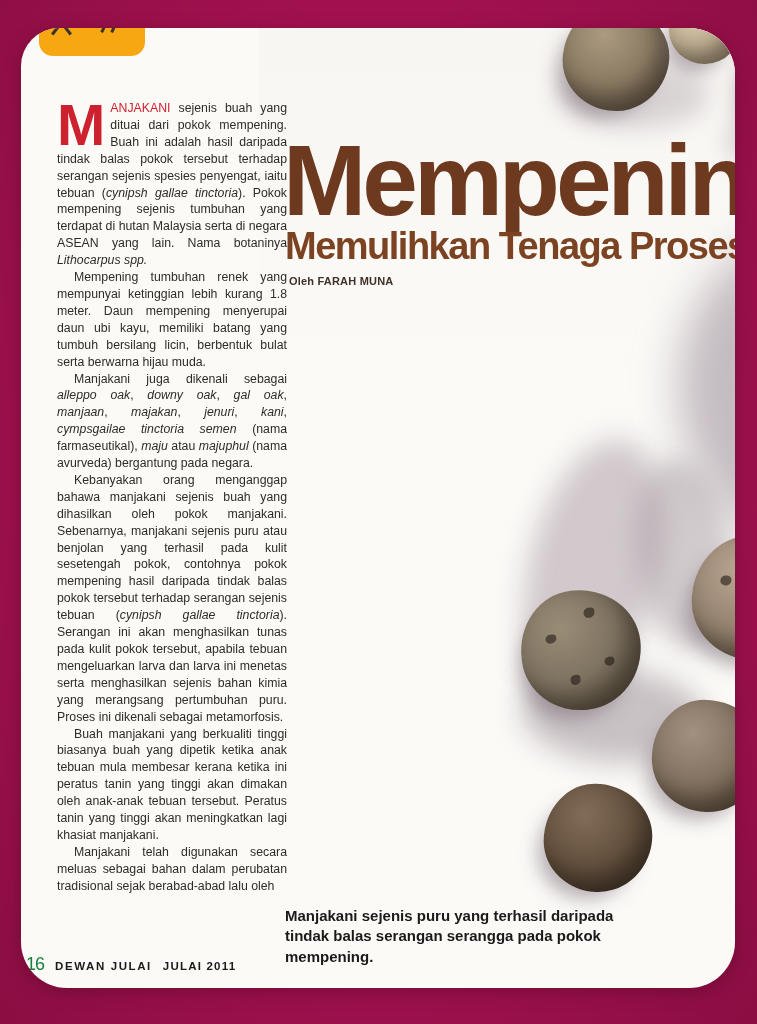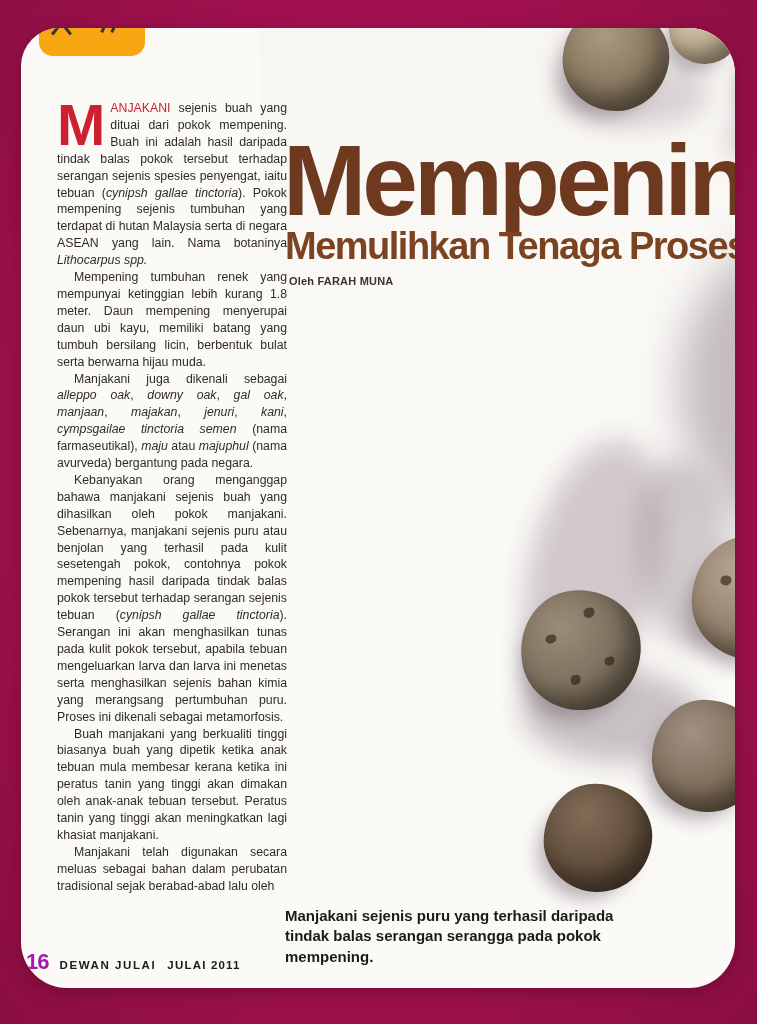--- a/index.html
+++ b/index.html
@@ -44,21 +44,21 @@
   .para{margin:0;text-align:justify;}
   .para.indent{text-indent:17px;}
   .dropcap{float:left;font-size:58px;line-height:46px;height:48px;
     font-weight:bold;color:var(--accent-red,#cd2130);margin:2px 5px 0 0;}
   .lead{color:var(--accent-red,#cd2130);font-weight:normal;}
 
   .caption{position:absolute;left:264px;top:878px;width:372px;z-index:2;
     font-size:15px;font-weight:bold;line-height:1.35;color:#1c1a18;}
 
   .footer{position:absolute;left:5px;bottom:13px;z-index:2;display:flex;align-items:baseline;gap:11px;}
-  .pagenum{font-size:22px;font-weight:bold;color:#a21caf;letter-spacing:-1px;}
+  .pagenum{font-size:18px;font-weight:normal;color:#15803d;letter-spacing:-1px;}
   .mag{font-size:11.5px;font-weight:bold;letter-spacing:1.6px;color:#1a1a1a;}
   .issue{font-size:11.5px;font-weight:bold;letter-spacing:1.2px;color:#1a1a1a;margin-top:24px;}
 </style>
 </head>
 <body>
 
 <div class="page">
 
   <div class="photo" id="photo">
       <div class="shadow" style="left: 420px; top: 200px; width: 300px; height: 330px; background: rgba(151, 136, 147, 0.55); filter: blur(22px); transform: rotate(-12deg);"></div>

